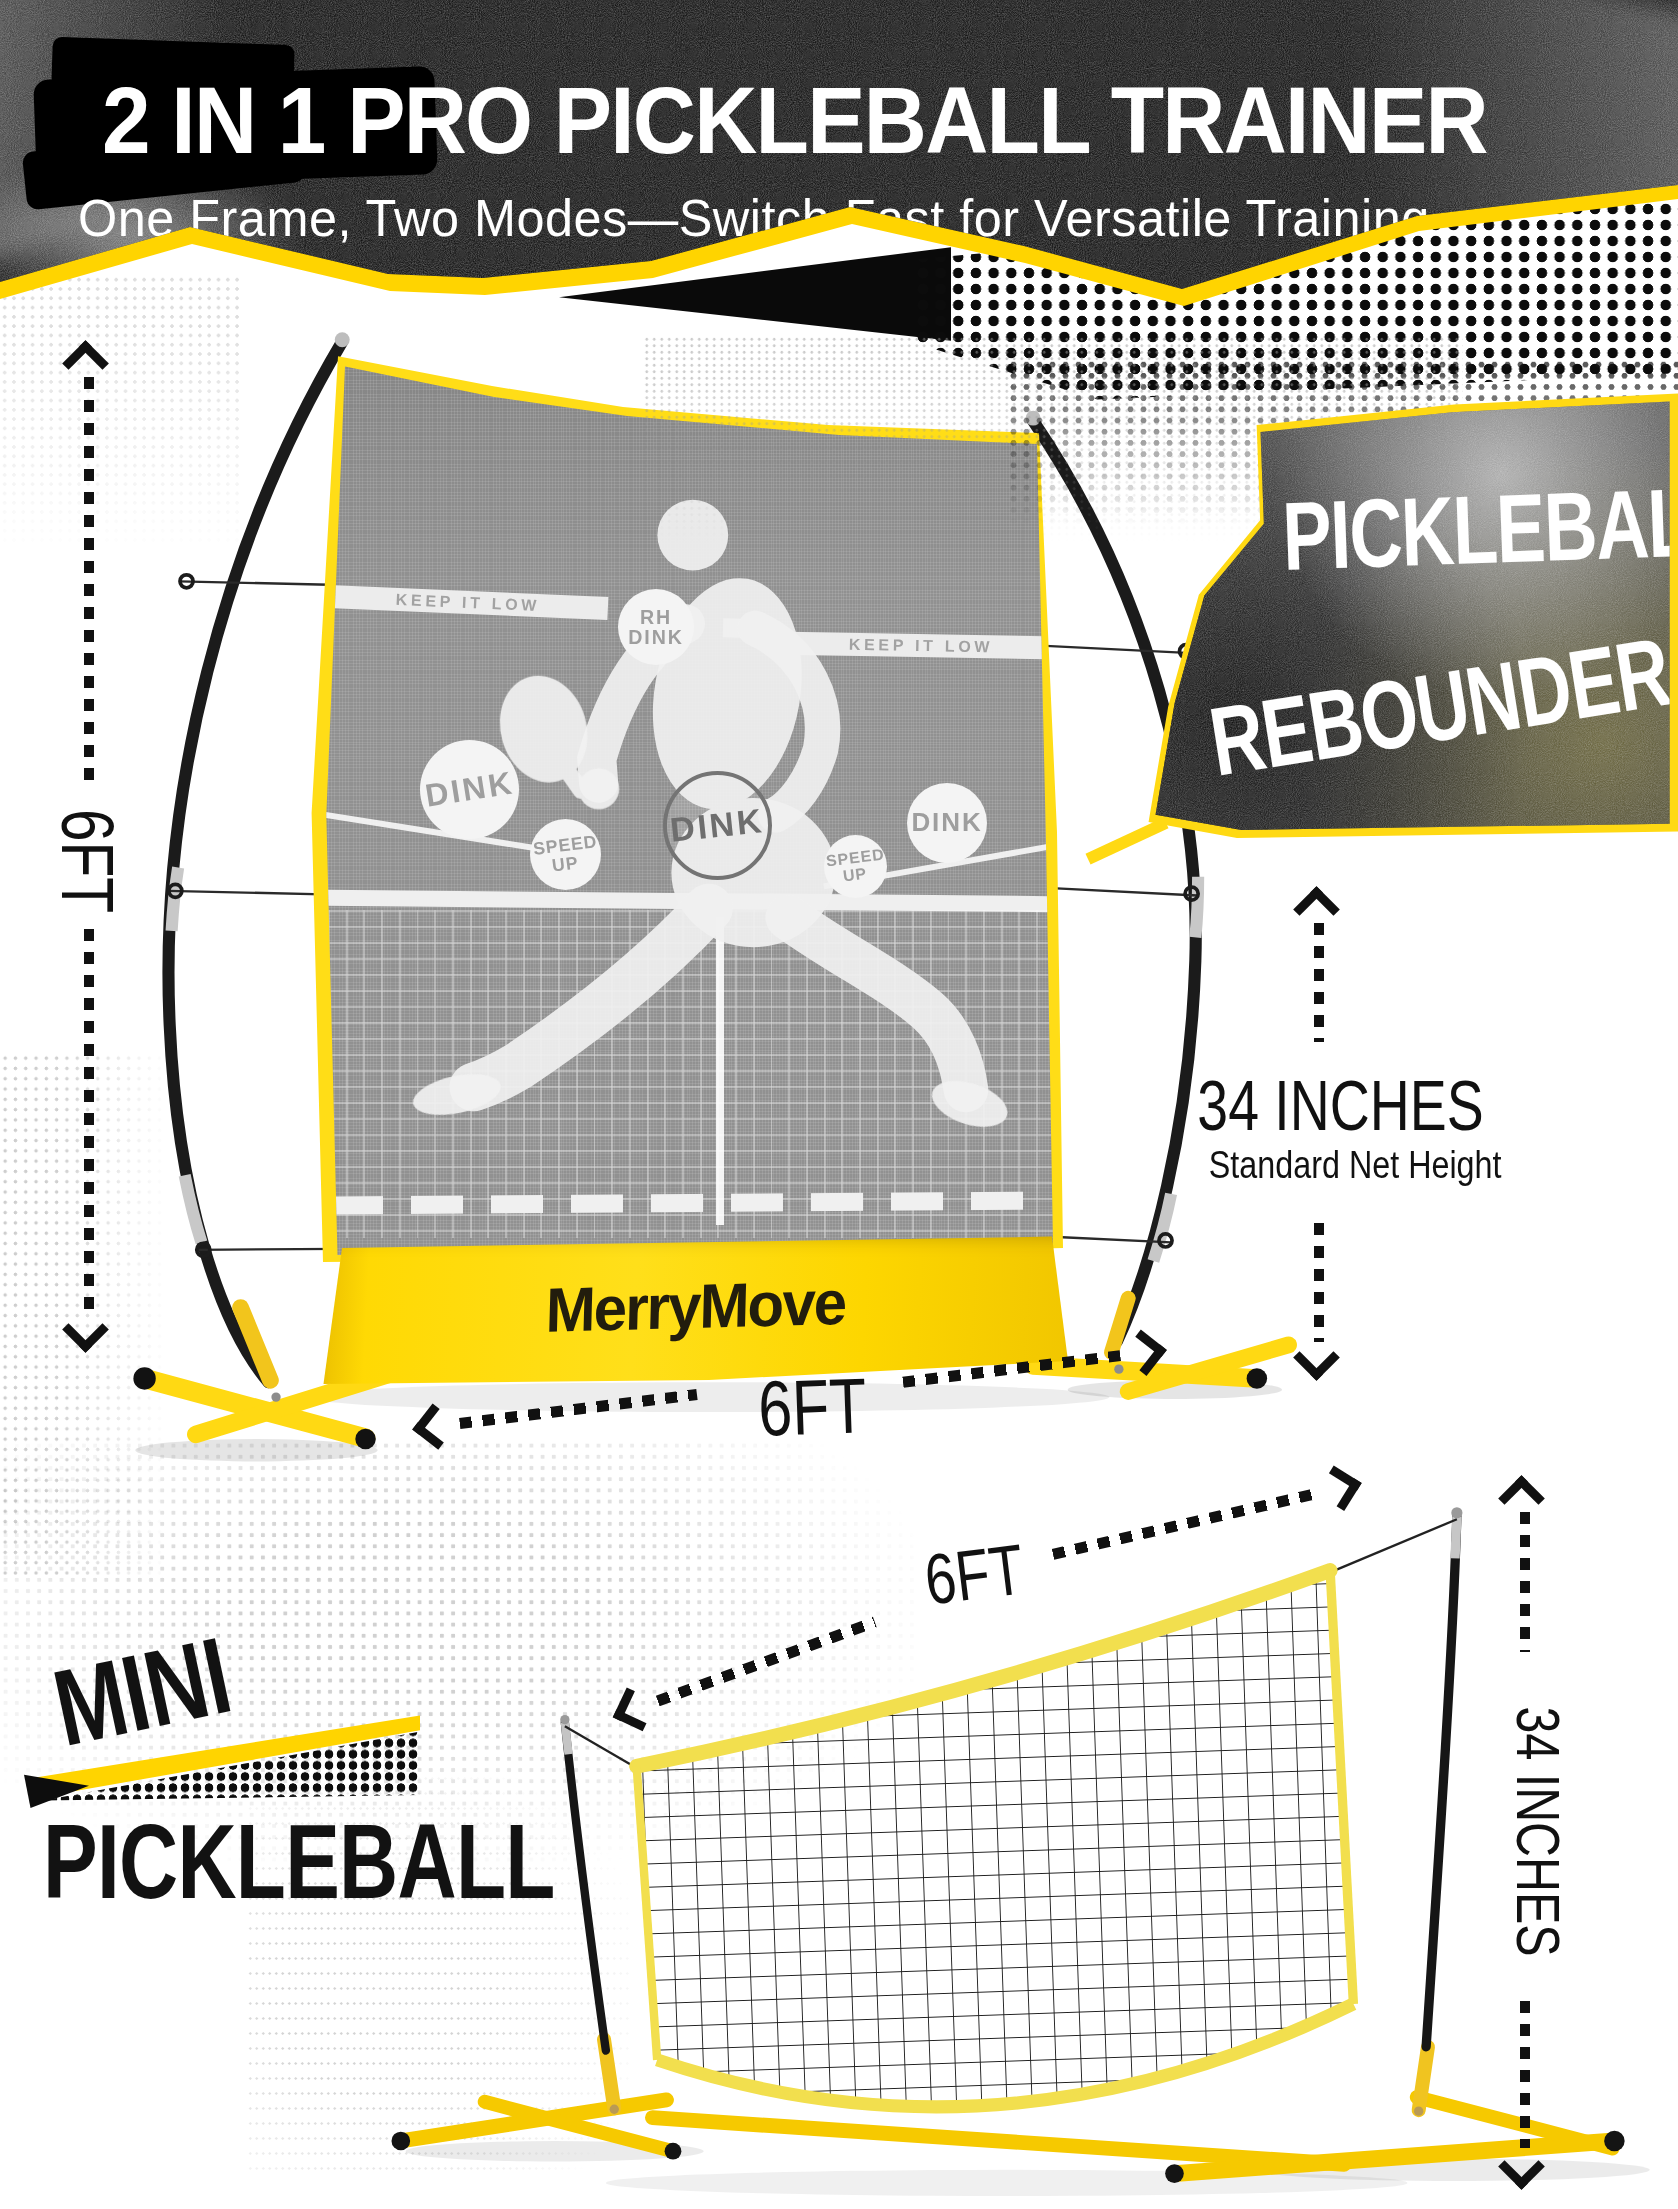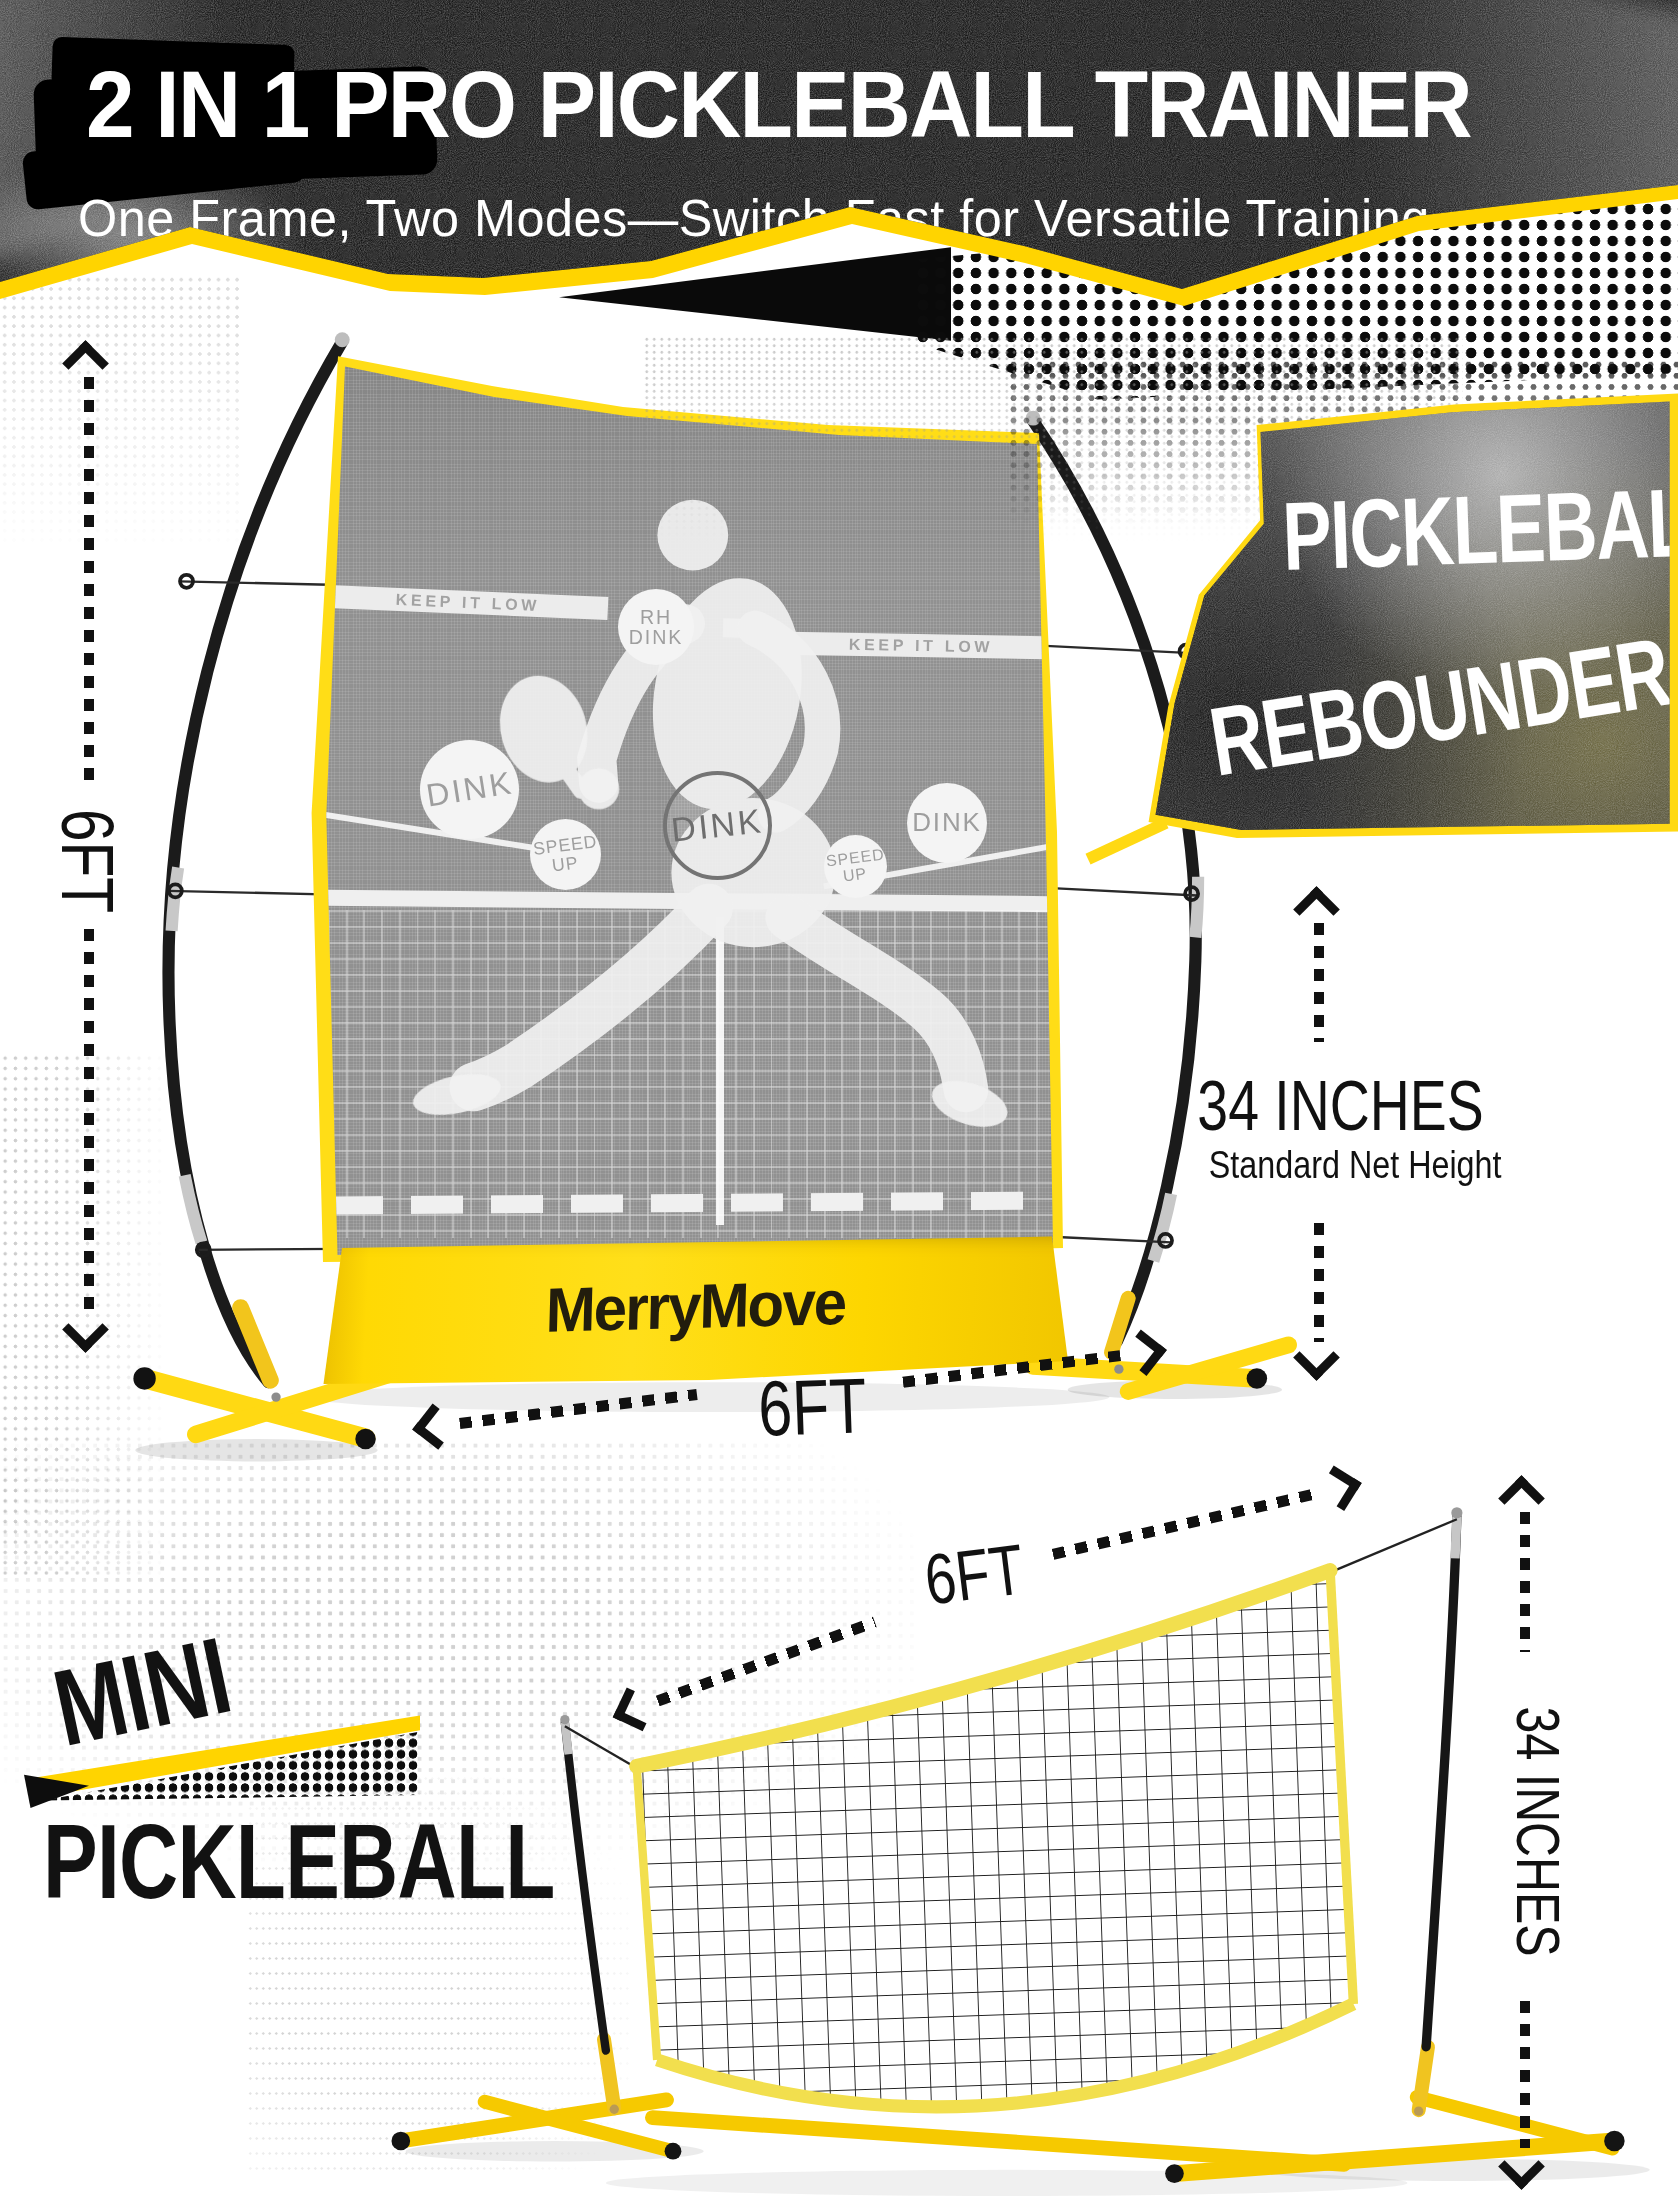--- a/index.html
+++ b/index.html
@@ -109,21 +109,21 @@
       repeating-linear-gradient(90deg,rgba(255,255,255,.55) 0 1.9px,transparent 1.9px 17.7px),
       repeating-linear-gradient(180deg,rgba(255,255,255,.55) 0 1.9px,transparent 1.9px 16px);}
   .court-center{position:absolute;left:399px;top:559px;width:8.4px;height:308px;background:rgba(255,255,255,.9);}
   .court-dash{position:absolute;left:14px;top:836px;width:720px;height:17.7px;transform:rotate(-.4deg);
     background:repeating-linear-gradient(90deg,#f0f0f0 0 52px,transparent 52px 80px);}
   .court-diag{position:absolute;height:5.6px;background:rgba(255,255,255,.85);}
   .diag-l{left:0;top:471px;width:233px;transform:rotate(9deg);}
   .diag-r{left:505px;top:505px;width:235px;transform:rotate(-10deg);}
   .sil{position:absolute;left:0;top:0;width:746px;height:909px;}
   .tc{position:absolute;border-radius:50%;background:#f4f4f4;display:flex;flex-direction:column;
-      align-items:center;justify-content:center;line-height:1.04;font-weight:400;color:#9e9e9e;}
+      align-items:center;justify-content:center;line-height:1.04;font-weight:700;color:#9e9e9e;}
   .tc span{letter-spacing:1.9px;}
   .tc-rh{left:301px;top:231px;width:76px;height:76px;font-size:19.6px;}
   .tc-d1{left:103px;top:382px;width:99px;height:99px;font-size:32px;}
   .tc-d1 span{transform:rotate(-9deg);letter-spacing:2.8px;}
   .tc-d2{left:346px;top:413px;width:101px;height:101px;font-size:34px;background:rgba(244,244,244,.16);
          border:4.7px solid #747474;color:#6e6e6e;}
   .tc-d2 span{transform:rotate(-6deg);letter-spacing:2.8px;}
   .tc-d3{left:590px;top:425px;width:80px;height:80px;font-size:26px;}
   .tc-s1{left:213px;top:461px;width:71px;height:71px;font-size:17.7px;}
   .tc-s1 span,.tc-s2 span{letter-spacing:0.9px;transform:rotate(-7deg);}
@@ -425,21 +425,21 @@
           <feColorMatrix type="saturate" values="0"></feColorMatrix>
         </filter>
       <rect width="100%" height="100%" filter="url(#gf1)"></rect>
     </svg>
     <div class="streak streak1"></div>
     <div class="streak streak2"></div>
     <div class="streak streak3"></div>
     <div class="title-blob blob3"></div>
     <div class="title-blob blob1"></div>
     <div class="title-blob blob2"></div>
-    <h1 class="hdr-title" style="margin:0;">
+    <h1 class="hdr-title" style="margin:16px;">
       <span class="cond">2 IN 1 PRO PICKLEBALL TRAINER</span>
     </h1>
     <p class="hdr-sub" style="margin:0;">
       <span class="cond">One Frame, Two Modes—Switch Fast for Versatile Training</span>
     </p>
   </div>
 
 </div>
 
 

